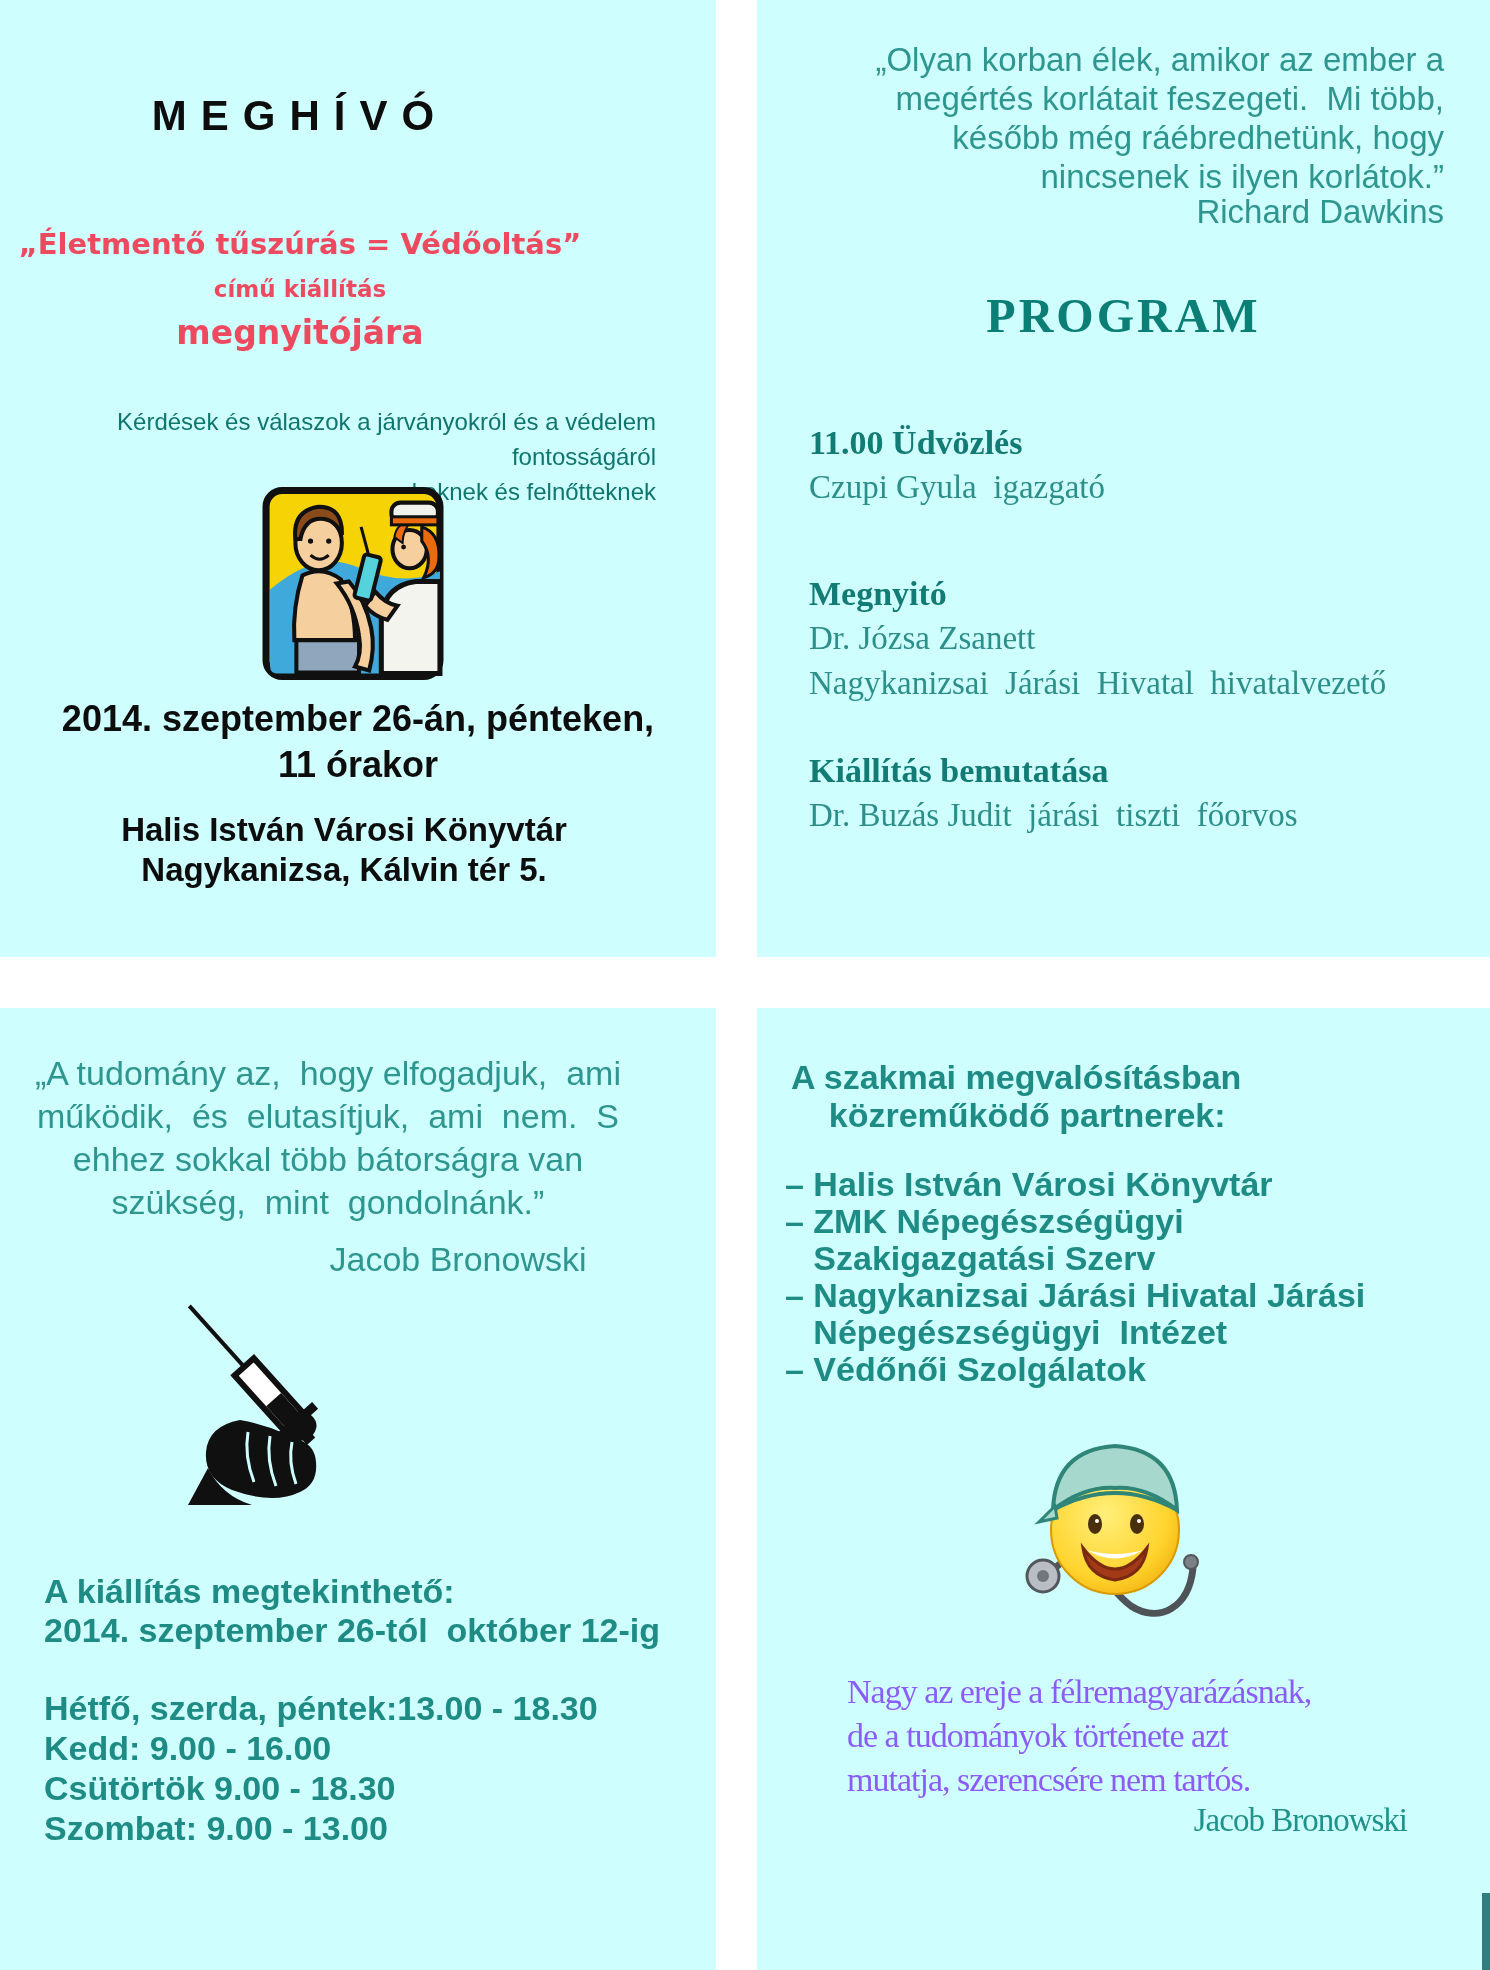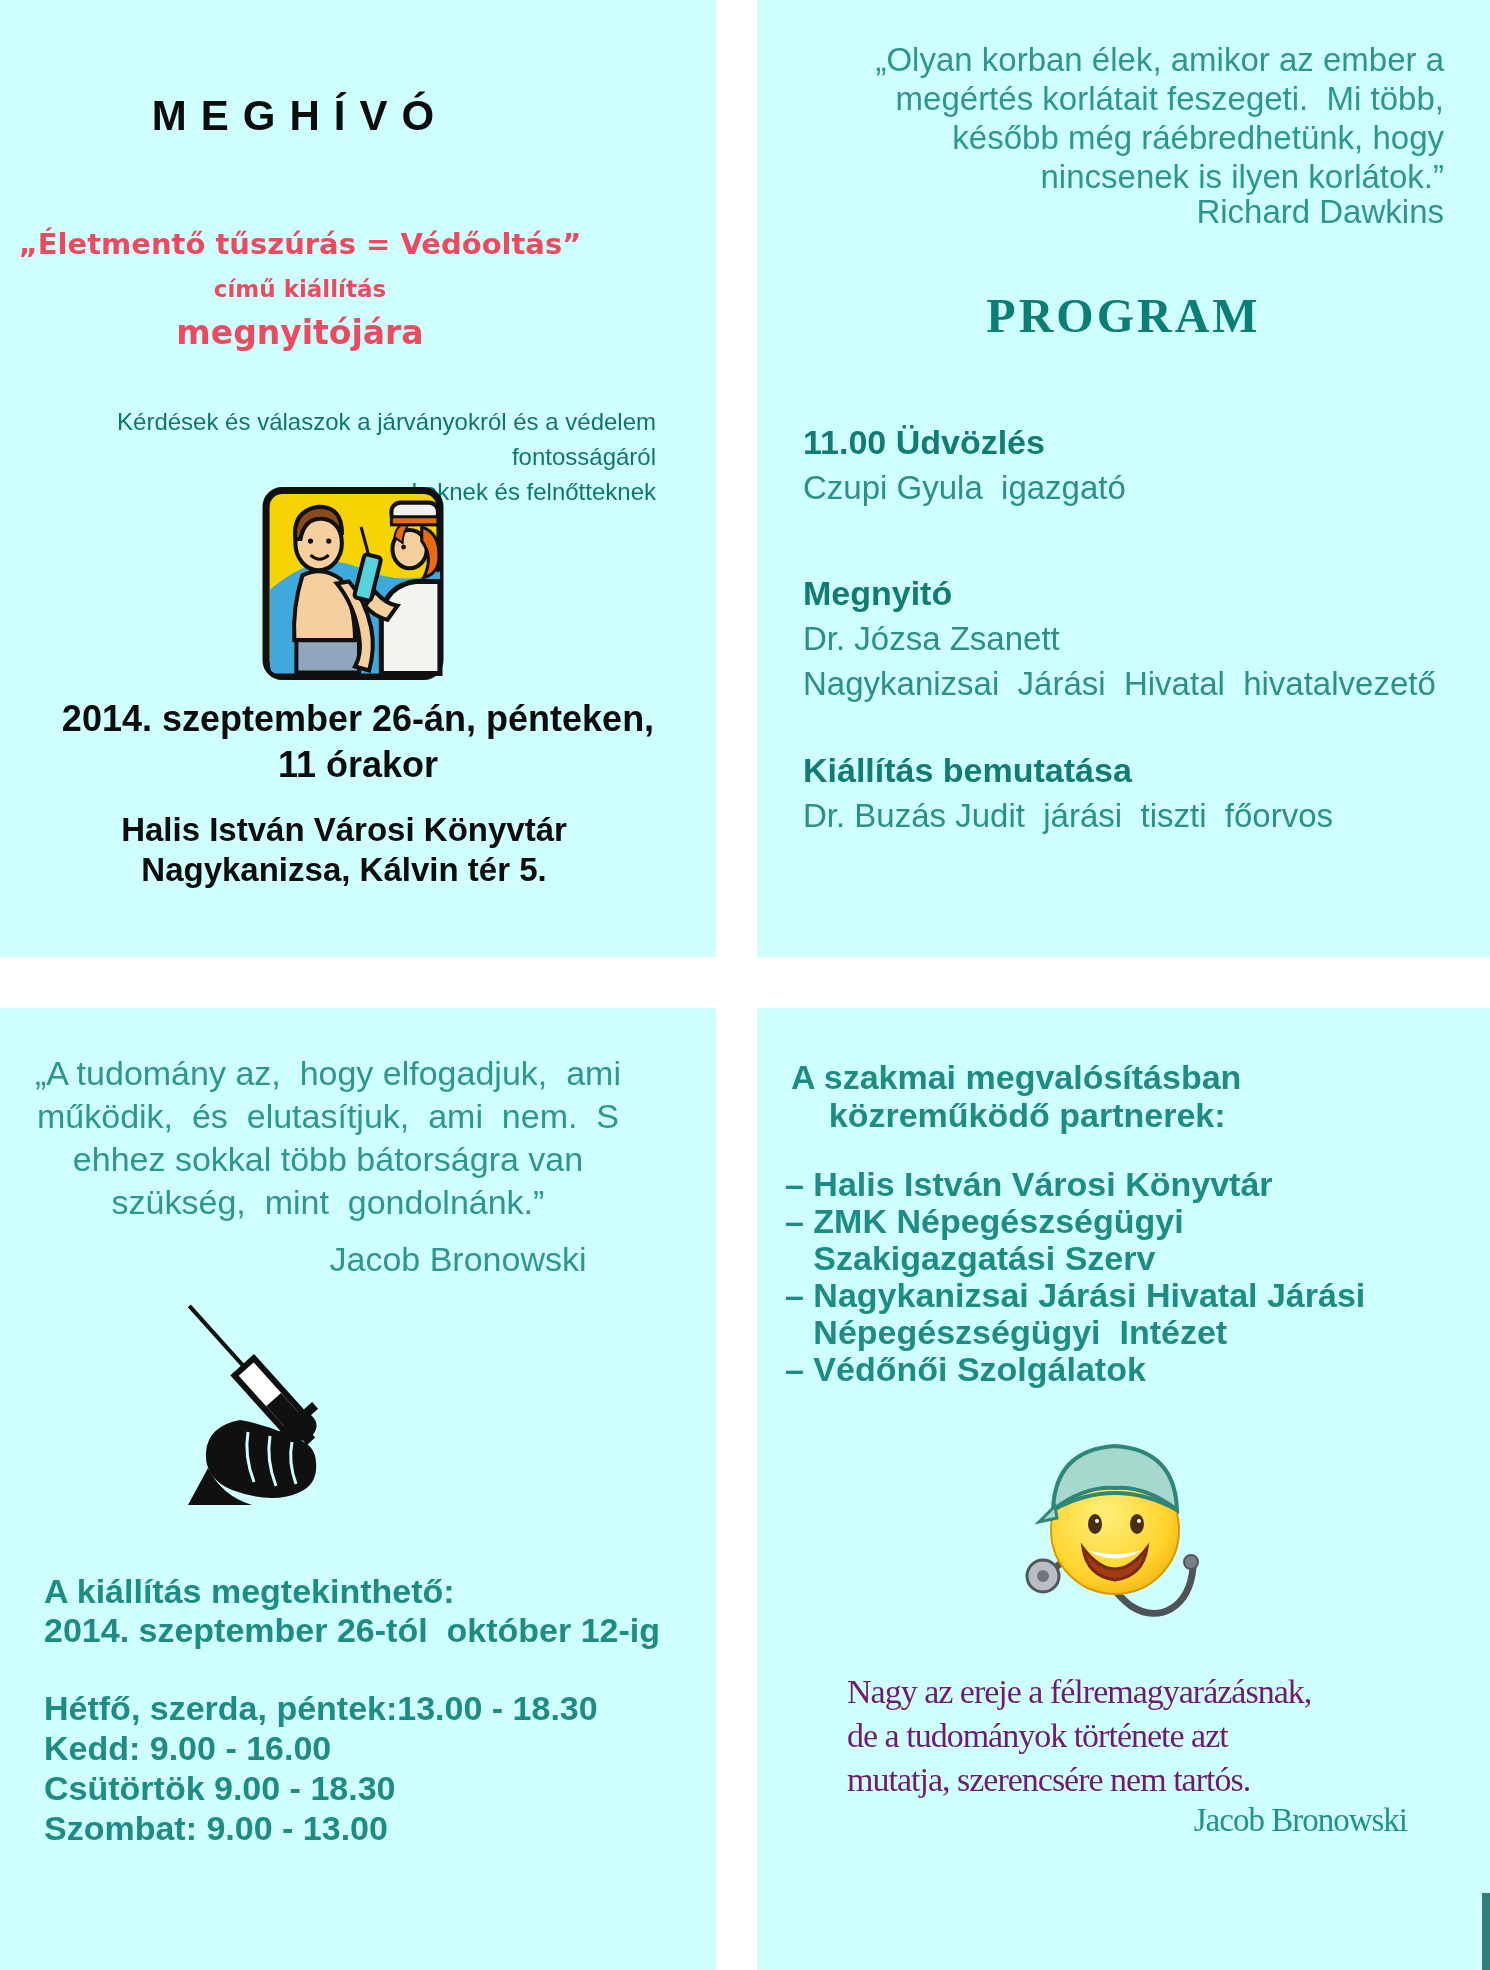--- a/index.html
+++ b/index.html
@@ -25,37 +25,37 @@
   .descr{top:404px;left:0;width:656px;text-align:right;font-size:24px;line-height:35px;color:#0f766e;}
   .clipart{left:262px;top:486px;}
   .datetime{top:696px;left:0;width:716px;text-align:center;font-size:36px;font-weight:bold;line-height:46px;color:#0d0d0d;}
   .venue{top:810px;left:0;width:688px;text-align:center;font-size:33px;font-weight:bold;line-height:40px;color:#0d0d0d;}
   
   .teal-quote{color:#2E968F;font-size:33px;line-height:39px;}
   .tr-quote{top:40px;right:46px;text-align:right;}
   .tr-author{text-align:right;margin-top:8px;}
   .program-heading{top:288px;left:0;width:733px;text-align:center;
      font-family:"Liberation Serif", serif;font-weight:bold;font-size:48px;letter-spacing:3px;color:#0B7E76;}
-  .tr-list{left:46px;top:420px;font-family:Liberation Sans, sans-serif;font-size:33px;line-height:45px;color:#2C8F89;}
+  .tr-list{left:52px;top:420px;font-family:Liberation Serif, serif;font-size:33px;line-height:45px;color:#2C8F89;}
   .pi-title{font-weight:bold;font-size:34px;color:#117B74;}
   .gap1{margin-top:61px;}
   .gap2{margin-top:42px;}
   
   .bl-quote{top:44px;left:8px;width:640px;text-align:center;}
   .bl-author{top:232px;left:8px;width:640px;text-align:center;padding-left:260px;box-sizing:border-box;}
   .hand{left:188px;top:292px;}
   .sans-teal{color:#1E8C85;font-weight:bold;font-size:34px;}
   .bl-open{left:44px;top:564px;line-height:39px;}
   .bl-times{left:44px;top:680px;line-height:40px;}
   
   .br-heading{left:34px;top:50px;line-height:38px;}
   .br-partners{left:28px;top:158px;line-height:37px;}
   .smiley{left:246px;top:402px;}
   .br-quote{left:90px;top:662px;font-family:"Liberation Serif", serif;font-size:34px;line-height:44px;
-            letter-spacing:-1px;color:#701a75;width:580px;}
+            letter-spacing:-1px;color:#8b5cf6;width:580px;}
   .br-author{left:90px;top:794px;width:560px;text-align:right;font-family:"Liberation Serif", serif;
              font-size:33px;letter-spacing:-1px;color:#1F938B;}
   .corner-strip{left:1482px;top:1893px;width:8px;height:77px;background:#2F7E7E;}
 </style>
 </head>
 <body>
 
 <div class="panel" id="panel-tl">
   <div class="abs meghivo">MEGHÍVÓ</div>
   <div class="abs title-block">

